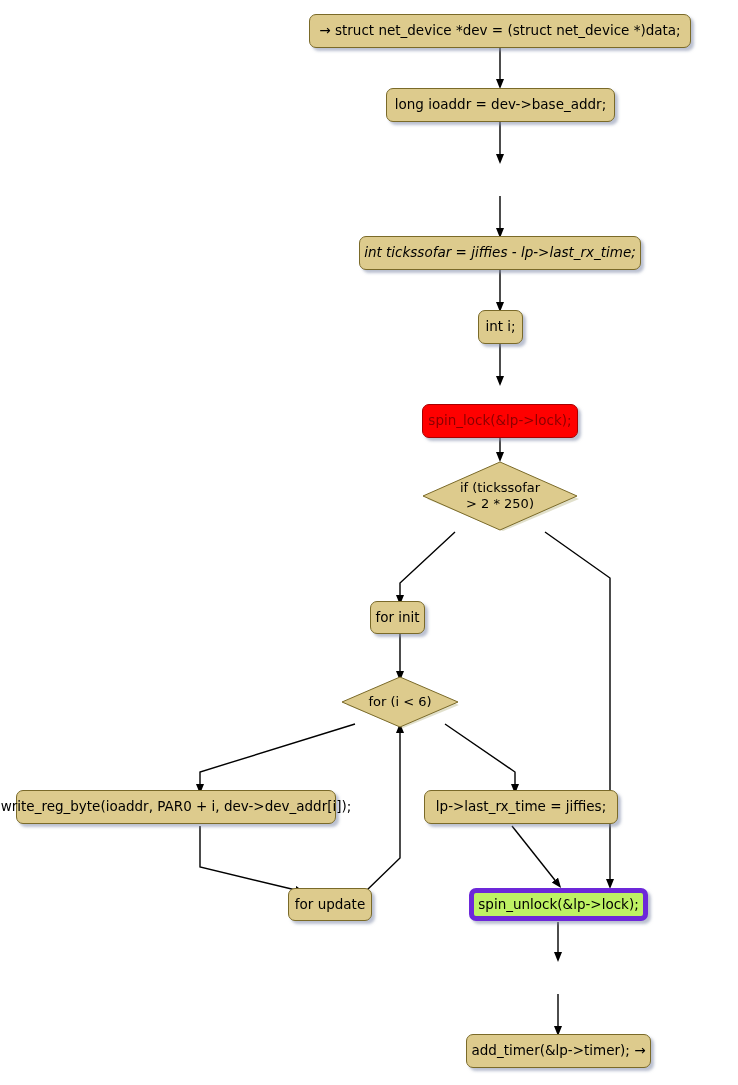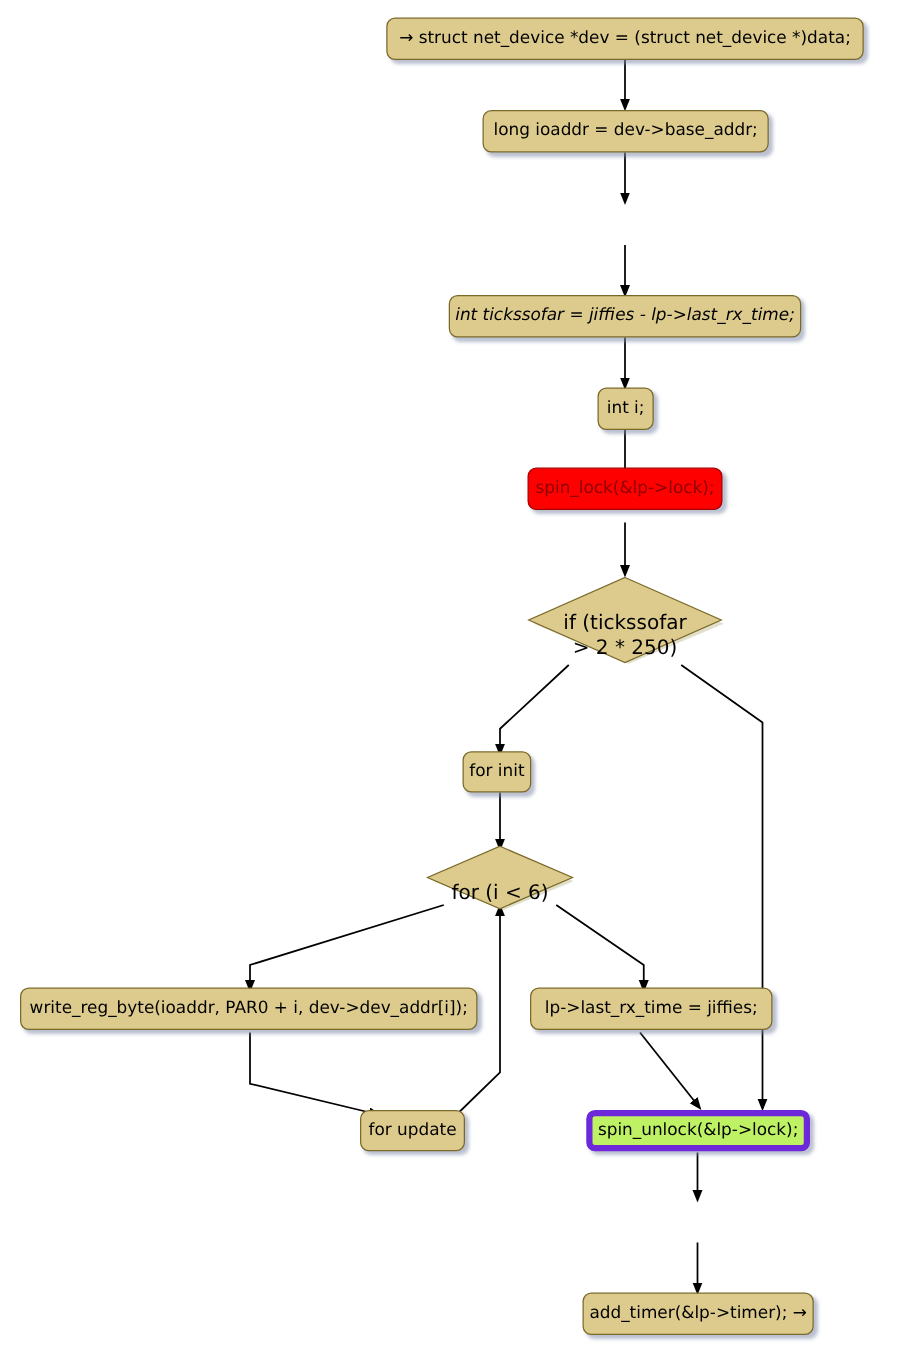--- a/index.html
+++ b/index.html
@@ -63,28 +63,28 @@
     position: absolute;
   }
   .diamond-shape {
     position: absolute;
     left: 0; top: 0;
     width: 100%;
     height: 100%;
   }
   .diamond-label {
     position: absolute;
-    left: 0; top: 12px;
+    left: 0; top: 0;
     width: 100%;
     height: 100%;
     display: flex;
     flex-direction: column;
     align-items: center;
     justify-content: center;
-    font-size: 16px;
+    font-size: 13px;
     color: #000;
     line-height: 1.22;
     white-space: pre;
     pointer-events: none;
   }
 </style>
 </head>
 <body>
 
 <div id="canvas">
@@ -141,21 +141,21 @@
 
 
   <div class="node box" style="left:359px; top:236px; width:282px; height:34px;font-style:italic;">
     <span>int tickssofar = jiffies - lp-&gt;last_rx_time;</span>
   </div>
 
   <div class="node box" style="left:478px; top:310px; width:45px; height:34px;">
     <span>int i;</span>
   </div>
 
-  <div class="node box red" style="left:422px; top:374px; width:156px; height:34px;">
+  <div class="node box red" style="left:422px; top:404px; width:156px; height:34px;">
     <span>spin_lock(&amp;lp-&gt;lock);</span>
   </div>
 
   <div class="diamond-wrap" style="left:420px; top:460px; width:160px; height:72px;">
     <svg class="diamond-shape" viewBox="0 0 160 72" preserveAspectRatio="none">
       <polygon points="80,4 156,36 80,68 4,36" fill="#C9C7A0" opacity="0.55" transform="translate(3,3)"></polygon>
       <polygon points="80,2 157,36 80,70 3,36" fill="#DDCB8D" stroke="#7A6A29" stroke-width="1"></polygon>
     </svg>
     <div class="diamond-label">
       <span>if (tickssofar</span>
@@ -170,21 +170,21 @@
   <div class="diamond-wrap" style="left:340px; top:676px; width:120px; height:52px;">
     <svg class="diamond-shape" viewBox="0 0 120 52" preserveAspectRatio="none">
       <polygon points="60,3 116,26 60,49 4,26" fill="#C9C7A0" opacity="0.55" transform="translate(3,3)"></polygon>
       <polygon points="60,1 118,26 60,51 2,26" fill="#DDCB8D" stroke="#7A6A29" stroke-width="1"></polygon>
     </svg>
     <div class="diamond-label">
       <span>for (i &lt; 6)</span>
     </div>
   </div>
 
-  <div class="node box" style="left:16px; top:790px; width:366px; height:34px;">
+  <div class="node box" style="left:16px; top:790px; width:320px; height:34px;">
     <span>write_reg_byte(ioaddr, PAR0 + i, dev-&gt;dev_addr[i]);</span>
   </div>
 
   <div class="node box" style="left:424px; top:790px; width:194px; height:34px;">
     <span>lp-&gt;last_rx_time = jiffies;</span>
   </div>
 
   <div class="node box" style="left:288px; top:888px; width:84px; height:33px;">
     <span>for update</span>
   </div>

